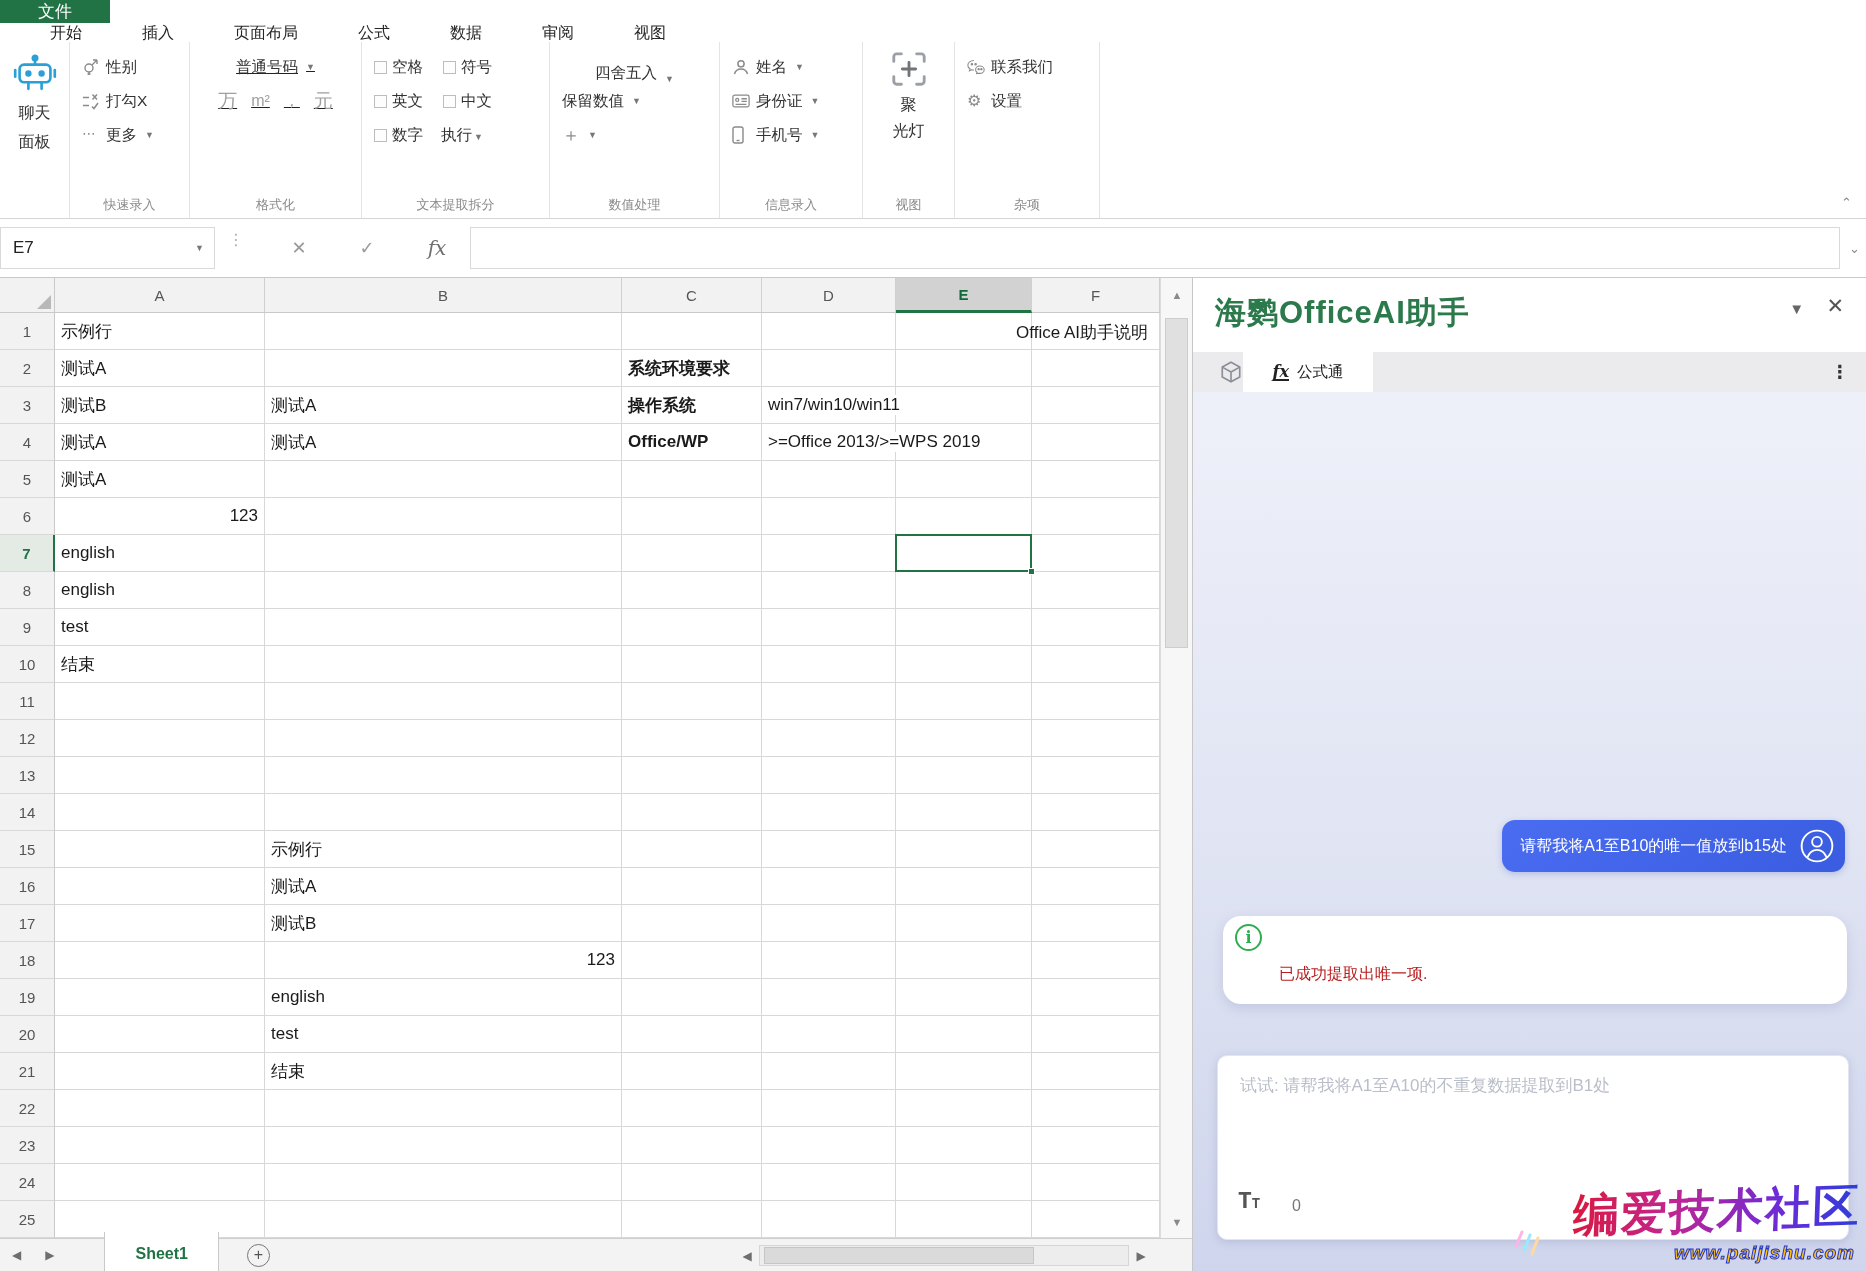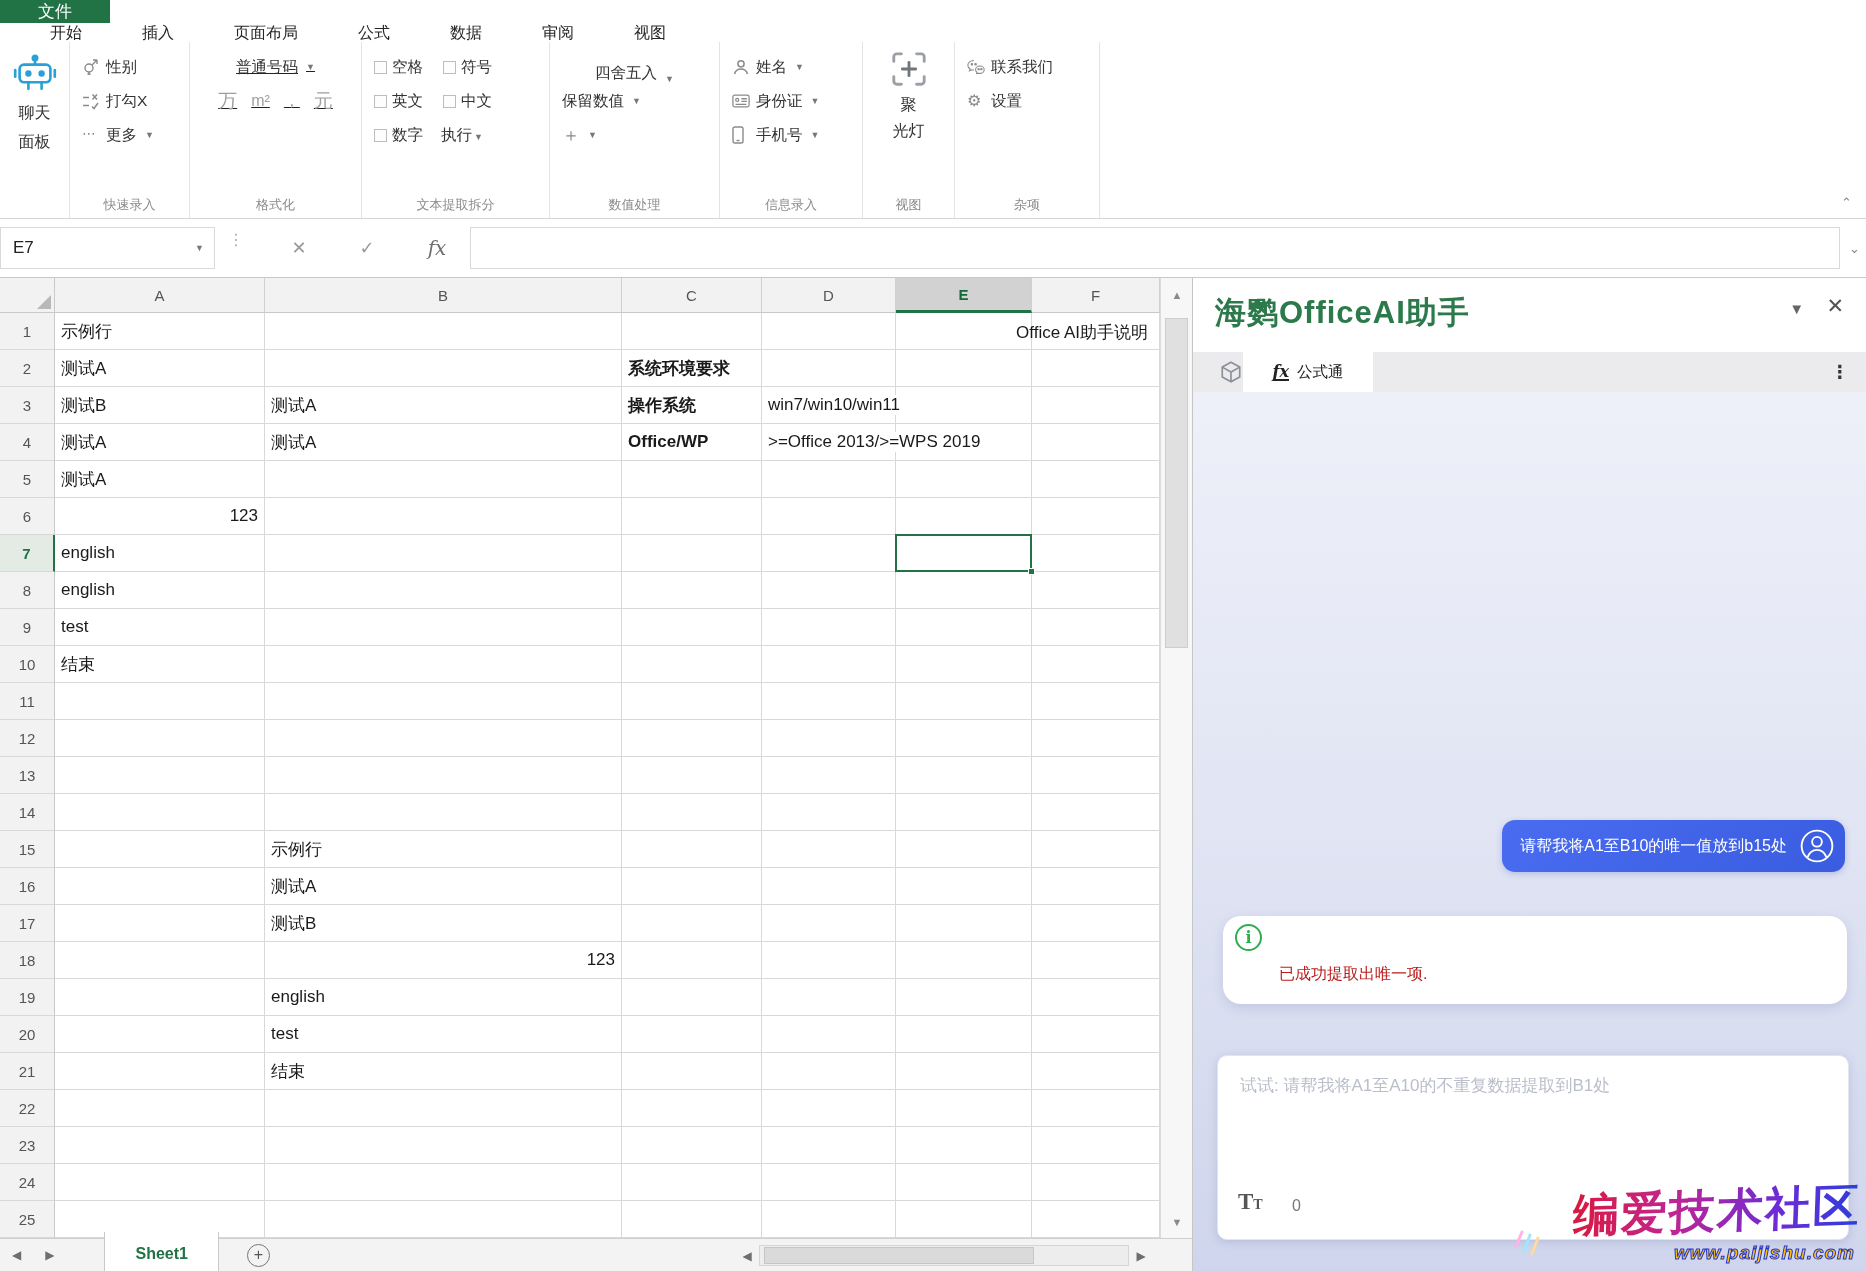--- a/index.html
+++ b/index.html
@@ -92,21 +92,21 @@
   .p-kebab { margin-left:auto; margin-right:18px; color:#333; font-size:18px; font-weight:bold; }
 
   .chat { position:absolute; left:0; top:114px; width:674px; height:879px; background:linear-gradient(180deg,#eef0f9 0%,#e2e6f4 45%,#cfd5ec 100%); overflow:hidden; }
   .bubble { position:absolute; top:428px; right:22px; height:52px; background:linear-gradient(135deg,#4a6cf0,#3a5ce0); border-radius:13px; color:#fff; font-size:16px; display:flex; align-items:center; gap:12px; padding:0 10px 0 18px; box-shadow:0 2px 6px rgba(60,80,180,.25); }
   .bubble svg { width:36px; height:36px; }
   .infocard { position:absolute; top:524px; left:30px; right:20px; height:88px; background:#fff; border-radius:18px; box-shadow:0 4px 12px rgba(90,100,160,.18); }
   .infocard .iicon { position:absolute; left:12px; top:8px; width:27px; height:27px; border:2px solid #2eae4e; border-radius:50%; color:#2eae4e; font-size:16px; font-weight:bold; text-align:center; line-height:24px; font-family:"DejaVu Serif","Liberation Serif",serif; }
   .infocard .itext { position:absolute; left:56px; top:48px; font-size:16px; color:#b91c1c; }
   .inputcard { position:absolute; left:24px; right:18px; top:663px; height:185px; background:#fff; border:1px solid #e4e6ef; border-radius:10px; box-shadow:0 2px 8px rgba(90,100,160,.22); }
   .placeholder { position:absolute; left:22px; top:18px; font-size:17px; color:#b9bec9; }
-  .ttwrap { position:absolute; left:20px; bottom:24px; color:#555; font-family:Liberation Serif, serif; font-weight:bold; }
+  .ttwrap { position:absolute; left:20px; bottom:24px; color:#555; font-family:Liberation Mono, monospace; font-weight:bold; }
   .tt1 { font-size:23px; } .tt2 { font-size:14px; }
   .charcount { position:absolute; left:74px; bottom:24px; font-size:16px; color:#777; }
 
   .watermark { position:absolute; right:6px; top:790px; width:320px; text-align:right; z-index:6; pointer-events:none; }
   .wm1 { font-size:46px; font-weight:900; letter-spacing:2px; transform:rotate(-2deg) skewX(-4deg); background:linear-gradient(90deg,#e01525 0%,#c2258f 40%,#6b2bd9 75%,#2b3fd9 100%); -webkit-background-clip:text; background-clip:text; color:transparent; line-height:58px; }
   .wm2 { margin-top:2px; padding-right:6px; font-size:19px; font-weight:bold; font-style:italic; color:#ffc20a; -webkit-text-stroke:1px #2135d1; letter-spacing:1px; }
   .sparkles { position:absolute; left:-28px; bottom:-4px; width:30px; height:42px; }
 </style>
 </head>
 <body>

